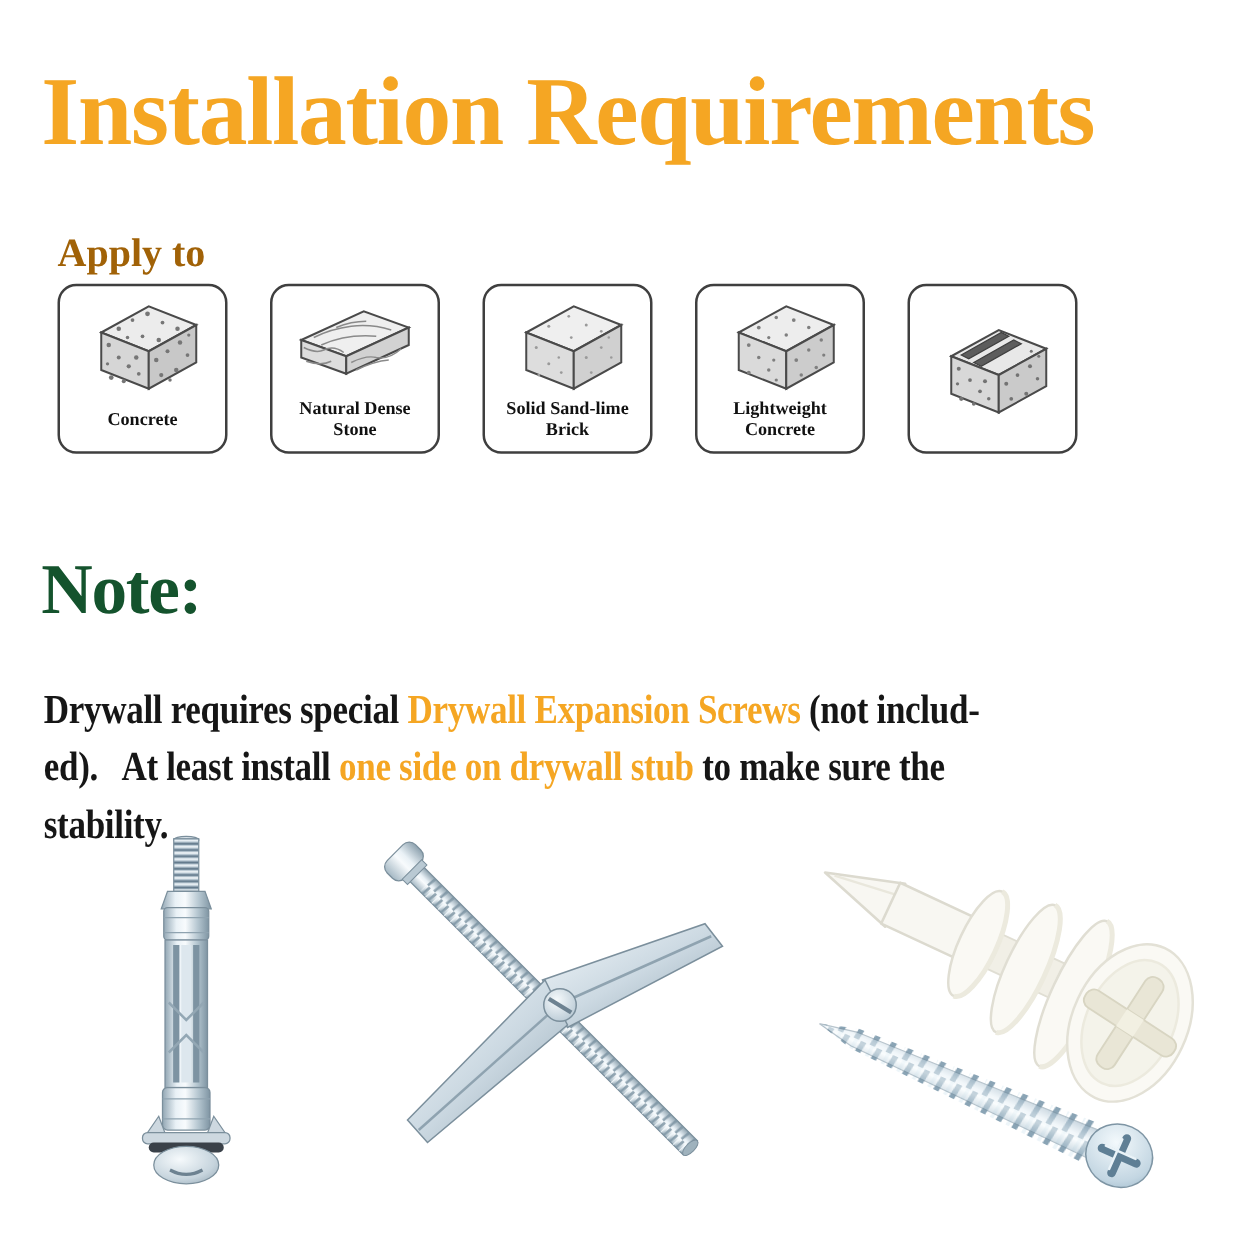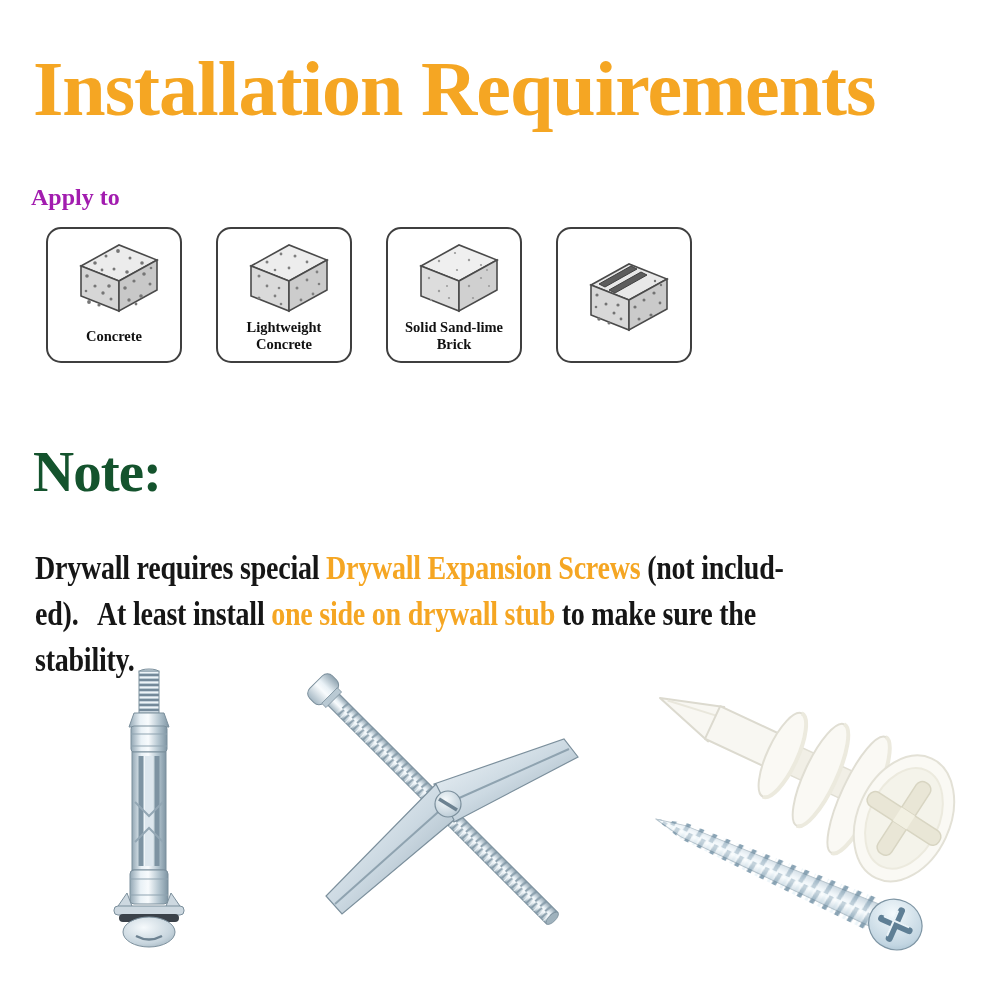--- a/index.html
+++ b/index.html
@@ -2,21 +2,21 @@
 <html><head>
 <meta charset="utf-8">
 <style>
   html,body{margin:0;padding:0;background:#fff;}
   #page{position:relative;width:1000px;height:1000px;background:#ffffff;overflow:hidden;
         font-family:Liberation Serif, serif;padding-left:48px;}
 
   .title{position:absolute;left:33px;top:50px;font-size:78px;font-weight:bold;
          letter-spacing:-1px;color:#F5A623;white-space:nowrap;line-height:1;}
 
-  .apply-heading{position:absolute;left:31px;top:184px;font-size:24px;font-weight:bold;color:#a21caf;}
+  .apply-heading{position:absolute;left:46px;top:184px;font-size:32px;font-weight:bold;color:#a16207;}
 
   .cards{position:absolute;left:46px;top:227px;display:flex;gap:34px;}
   .card{width:136px;height:136px;border:2.5px solid #3f3f3f;border-radius:15px;background:#fff;
         box-sizing:border-box;display:flex;flex-direction:column;align-items:center;
         padding:6px 4px 6px;}
   .card-art{flex:1;display:flex;align-items:center;justify-content:center;width:100%;}
   .card-label{min-height:38px;display:flex;align-items:center;justify-content:center;
         text-align:center;font-size:14.5px;font-weight:bold;color:#111;line-height:1.15;padding:0 2px;}
 
   .note-heading{position:absolute;left:33px;top:443px;font-size:57px;font-weight:bold;
@@ -75,21 +75,68 @@
               <circle cx="70" cy="64" r="1.7"></circle>
               <circle cx="82" cy="60" r="1.8"></circle>
             <circle cx="92" cy="32" r="1.3"></circle>
               <circle cx="77" cy="68" r="1.4"></circle>
           </g>
         </svg>
       </div>
       <div class="card-label">Concrete</div>
     </div>
 
-
+    <div class="card">
+      <div class="card-art">
+        <svg width="112" height="80" viewBox="0 0 110 80">
+          <polygon points="12,36 62,13 98,26 48,49" fill="#efefef" stroke="#4a4a4a" stroke-width="1.6"></polygon>
+          <polygon points="12,36 48,49 48,63 12,50" fill="#dddddd" stroke="#4a4a4a" stroke-width="1.6"></polygon>
+          <polygon points="48,49 98,26 98,40 48,63" fill="#d2d2d2" stroke="#4a4a4a" stroke-width="1.6"></polygon>
+          <g fill="none" stroke="#8a8a8a" stroke-width="1.2">
+            <path d="M22,34 q14,-7 30,-9 q16,-2 32,3"></path>
+            <path d="M28,40 q20,-9 44,-7"></path>
+            <path d="M40,26 q12,-5 24,-5"></path>
+            <path d="M14,42 q10,5 16,2 q8,-4 16,2"></path>
+            <path d="M16,53 q12,4 20,0"></path>
+            <path d="M52,54 q12,-6 20,-4 q10,2 20,-7"></path>
+            <path d="M56,60 q14,-7 26,-8"></path>
+          </g>
+        </svg>
+      </div>
+      <div class="card-label">Natural Dense Stone</div>
+    </div>
+
+
+    <div class="card">
+      <div class="card-art">
+        <svg width="112" height="80" viewBox="0 0 110 80">
+          <polygon points="22,30 60,9 98,24 60,45" fill="#efefef" stroke="#4a4a4a" stroke-width="1.6"></polygon>
+          <polygon points="22,30 60,45 60,75 22,60" fill="#dddddd" stroke="#4a4a4a" stroke-width="1.6"></polygon>
+          <polygon points="60,45 98,24 98,54 60,75" fill="#d0d0d0" stroke="#4a4a4a" stroke-width="1.6"></polygon>
+          <g fill="#9a9a9a">
+            <circle cx="40" cy="25" r="1.2"></circle>
+              <circle cx="56" cy="17" r="1.1"></circle>
+              <circle cx="70" cy="24" r="1.2"></circle>
+            <circle cx="82" cy="29" r="1.1"></circle>
+              <circle cx="58" cy="34" r="1.1"></circle>
+            <circle cx="30" cy="42" r="1.2"></circle>
+              <circle cx="40" cy="55" r="1.2"></circle>
+              <circle cx="32" cy="64" r="1.1"></circle>
+            <circle cx="50" cy="62" r="1.1"></circle>
+              <circle cx="48" cy="50" r="1"></circle>
+            <circle cx="70" cy="50" r="1.2"></circle>
+              <circle cx="82" cy="42" r="1.1"></circle>
+              <circle cx="90" cy="50" r="1"></circle>
+            <circle cx="74" cy="62" r="1.1"></circle>
+              <circle cx="88" cy="34" r="1"></circle>
+          </g>
+        </svg>
+      </div>
+      <div class="card-label">Solid Sand-lime Brick</div>
+    </div>
 
     <div class="card">
       <div class="card-art">
         <svg width="112" height="80" viewBox="0 0 110 80">
           <polygon points="22,30 60,9 98,24 60,45" fill="#ededed" stroke="#4a4a4a" stroke-width="1.6"></polygon>
           <polygon points="22,30 60,45 60,75 22,60" fill="#dadada" stroke="#4a4a4a" stroke-width="1.6"></polygon>
           <polygon points="60,45 98,24 98,54 60,75" fill="#cccccc" stroke="#4a4a4a" stroke-width="1.6"></polygon>
           <g fill="#7f7f7f">
             <circle cx="38" cy="26" r="1.5"></circle>
               <circle cx="52" cy="18" r="1.4"></circle>
@@ -106,48 +153,20 @@
             <circle cx="68" cy="52" r="1.5"></circle>
               <circle cx="78" cy="44" r="1.4"></circle>
               <circle cx="88" cy="36" r="1.4"></circle>
             <circle cx="90" cy="48" r="1.3"></circle>
               <circle cx="72" cy="64" r="1.4"></circle>
               <circle cx="84" cy="58" r="1.4"></circle>
           </g>
         </svg>
       </div>
       <div class="card-label">Lightweight Concrete</div>
-    </div>
-
-    <div class="card">
-      <div class="card-art">
-        <svg width="112" height="80" viewBox="0 0 110 80">
-          <polygon points="22,30 60,9 98,24 60,45" fill="#efefef" stroke="#4a4a4a" stroke-width="1.6"></polygon>
-          <polygon points="22,30 60,45 60,75 22,60" fill="#dddddd" stroke="#4a4a4a" stroke-width="1.6"></polygon>
-          <polygon points="60,45 98,24 98,54 60,75" fill="#d0d0d0" stroke="#4a4a4a" stroke-width="1.6"></polygon>
-          <g fill="#9a9a9a">
-            <circle cx="40" cy="25" r="1.2"></circle>
-              <circle cx="56" cy="17" r="1.1"></circle>
-              <circle cx="70" cy="24" r="1.2"></circle>
-            <circle cx="82" cy="29" r="1.1"></circle>
-              <circle cx="58" cy="34" r="1.1"></circle>
-            <circle cx="30" cy="42" r="1.2"></circle>
-              <circle cx="40" cy="55" r="1.2"></circle>
-              <circle cx="32" cy="64" r="1.1"></circle>
-            <circle cx="50" cy="62" r="1.1"></circle>
-              <circle cx="48" cy="50" r="1"></circle>
-            <circle cx="70" cy="50" r="1.2"></circle>
-              <circle cx="82" cy="42" r="1.1"></circle>
-              <circle cx="90" cy="50" r="1"></circle>
-            <circle cx="74" cy="62" r="1.1"></circle>
-              <circle cx="88" cy="34" r="1"></circle>
-          </g>
-        </svg>
-      </div>
-      <div class="card-label">Solid Sand-lime Brick</div>
     </div>
 
     <div class="card">
       <div class="card-art">
         <svg width="112" height="80" viewBox="0 0 110 80">
           <polygon points="22,30 60,9 98,24 60,45" fill="#e8e8e8" stroke="#4a4a4a" stroke-width="1.6"></polygon>
           <polygon points="30,29 62,11 68,14 36,32" fill="#5d5d5d" stroke="#3f3f3f" stroke-width="1"></polygon>
           <polygon points="40,35 72,17 78,20 46,38" fill="#5d5d5d" stroke="#3f3f3f" stroke-width="1"></polygon>
           <polygon points="22,30 60,45 60,75 22,60" fill="#d8d8d8" stroke="#4a4a4a" stroke-width="1.6"></polygon>
           <polygon points="60,45 98,24 98,54 60,75" fill="#cacaca" stroke="#4a4a4a" stroke-width="1.6"></polygon>

